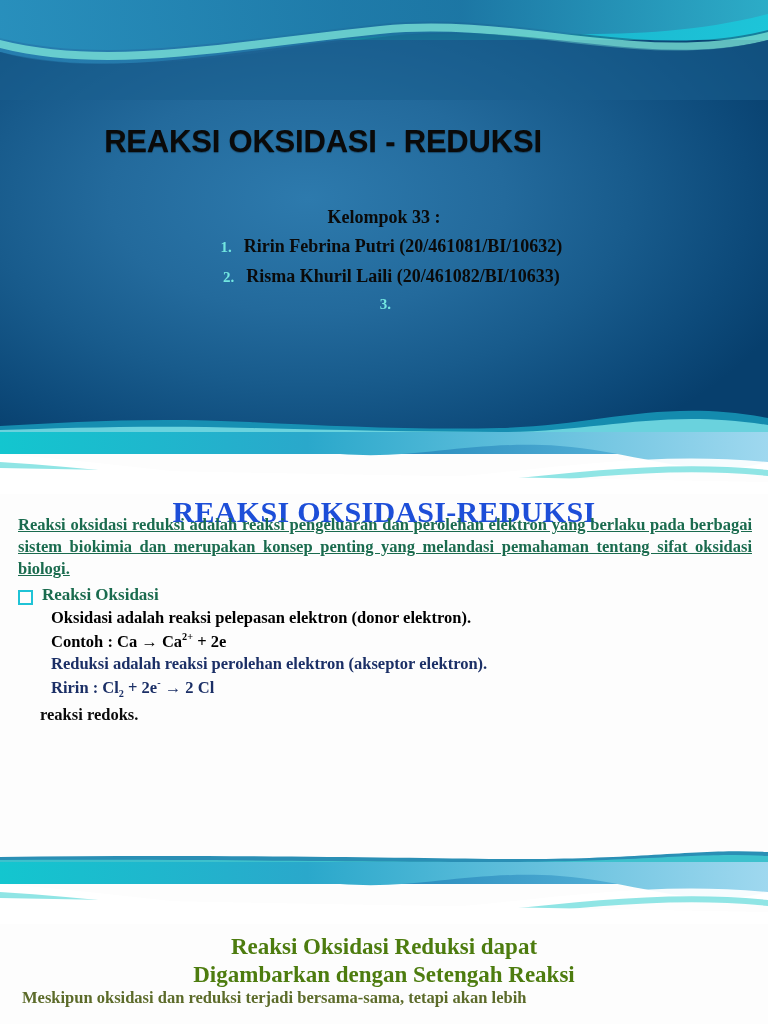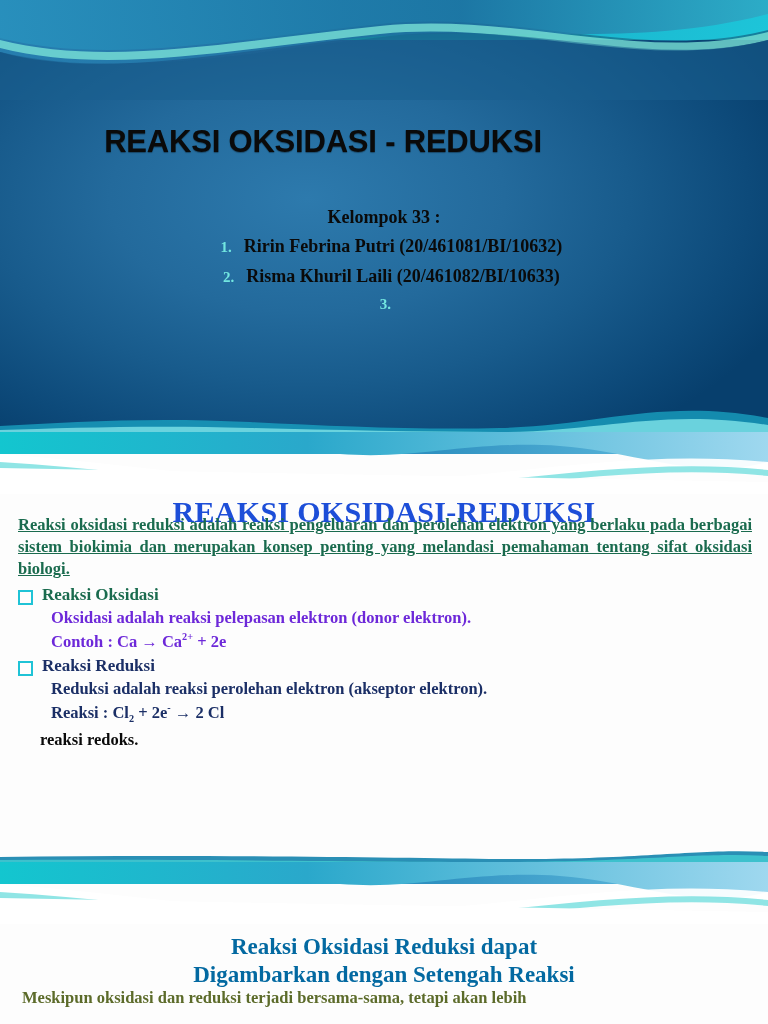--- a/index.html
+++ b/index.html
@@ -86,41 +86,41 @@
   .bullet-row{
     display:flex;align-items:flex-end;margin-top:4px;
   }
   .sq-bullet{
     display:inline-block;width:11px;height:11px;
     border:2.2px solid #1fc3d6;background:transparent;
     margin-right:9px;margin-top:6px;flex:none;
   }
   .head-green{color:#1a6b4e;font-weight:bold;font-size:17px;font-family:"Liberation Serif",serif;}
   .head-navy{color:#1b2f66;font-weight:bold;font-size:17px;font-family:"Liberation Serif",serif;}
-  .sub-green{color:#6d28d9;font-weight:bold;font-size:16.5px;margin:3px 0 0 33px;font-family:"Liberation Serif",serif;}
+  .sub-green{color:#000000;font-weight:bold;font-size:16.5px;margin:3px 0 0 33px;font-family:"Liberation Serif",serif;}
   .sub-navy{color:#1b2f66;font-weight:bold;font-size:16.5px;margin:3px 0 0 33px;font-family:"Liberation Serif",serif;}
   .p-black{
     color:#0a0a0a;font-weight:bold;font-size:16.5px;
     text-align:justify;line-height:1.28;margin:5px 0 0 0;
     font-family:"Liberation Serif",serif;
   }
   .p-black .indent{display:block;text-indent:22px;text-align:left;}
   sup{font-size:0.62em;vertical-align:super;}
   sub{font-size:0.62em;vertical-align:sub;}
 
   
   .slide3{
     position:absolute;left:0;top:862px;width:768px;height:162px;
     overflow:hidden;background:#fdfdfd;
   }
   .s3-wave-svg{position:absolute;left:0;top:0;width:768px;height:62px;}
   .s3-title{
     position:absolute;left:0;top:52px;width:768px;text-align:center;
     font-family:"Liberation Serif",serif;
-    font-weight:bold;font-size:23px;color:#0369a1;line-height:1.22;
+    font-weight:bold;font-size:23px;color:#4d7c0f;line-height:1.22;
   }
   .s3-body{
     position:absolute;left:22px;top:125px;width:724px;
     font-family:"Liberation Serif",serif;
     font-weight:bold;font-size:16.5px;color:#5c6b2a;
     text-align:justify;line-height:1.3;
   }
 </style>
 </head>
 <body>
@@ -198,26 +198,22 @@
     <div class="s2-body">
       <p class="p-green">Reaksi oksidasi reduksi adalah reaksi pengeluaran dan perolehan elektron yang berlaku pada berbagai sistem biokimia dan merupakan konsep penting yang melandasi pemahaman tentang sifat oksidasi biologi.</p>
 
       <div class="bullet-row">
         <span class="sq-bullet"></span>
         <span class="head-green">Reaksi Oksidasi</span>
       </div>
       <div class="sub-green">Oksidasi adalah reaksi pelepasan elektron (donor elektron).</div>
       <div class="sub-green"><span>Contoh : Ca → Ca</span><sup>2+</sup><span> + 2e</span></div>
 
-      <div class="bullet-row">
-        <span class="sq-bullet"></span>
-        <span class="head-navy">Reaksi Reduksi</span>
-      </div>
       <div class="sub-navy">Reduksi adalah reaksi perolehan elektron (akseptor elektron).</div>
-      <div class="sub-navy"><span>Reaksi : Cl</span><sub>2</sub><span> + 2e</span><sup>-</sup><span> → 2 Cl</span></div>
+      <div class="sub-navy"><span>Ririn : Cl</span><sub>2</sub><span> + 2e</span><sup>-</sup><span> → 2 Cl</span></div>
 
       <p class="p-black"><span class="indent">reaksi redoks.</span></p>
     </div>
 
     <svg class="s2-botwave-svg" viewBox="0 0 768 16" preserveAspectRatio="none">
       <path d="M0,16 L768,16 L768,6 C700,2 640,14 500,13 C400,12 200,8 0,11 Z" fill="#2a8fb5"></path>
       <path d="M0,16 L768,16 L768,10 C700,6 640,16 500,16 C400,16 200,13 0,14 Z" fill="#3fc6cf" opacity="0.9"></path>
     </svg>
   </section>
 

